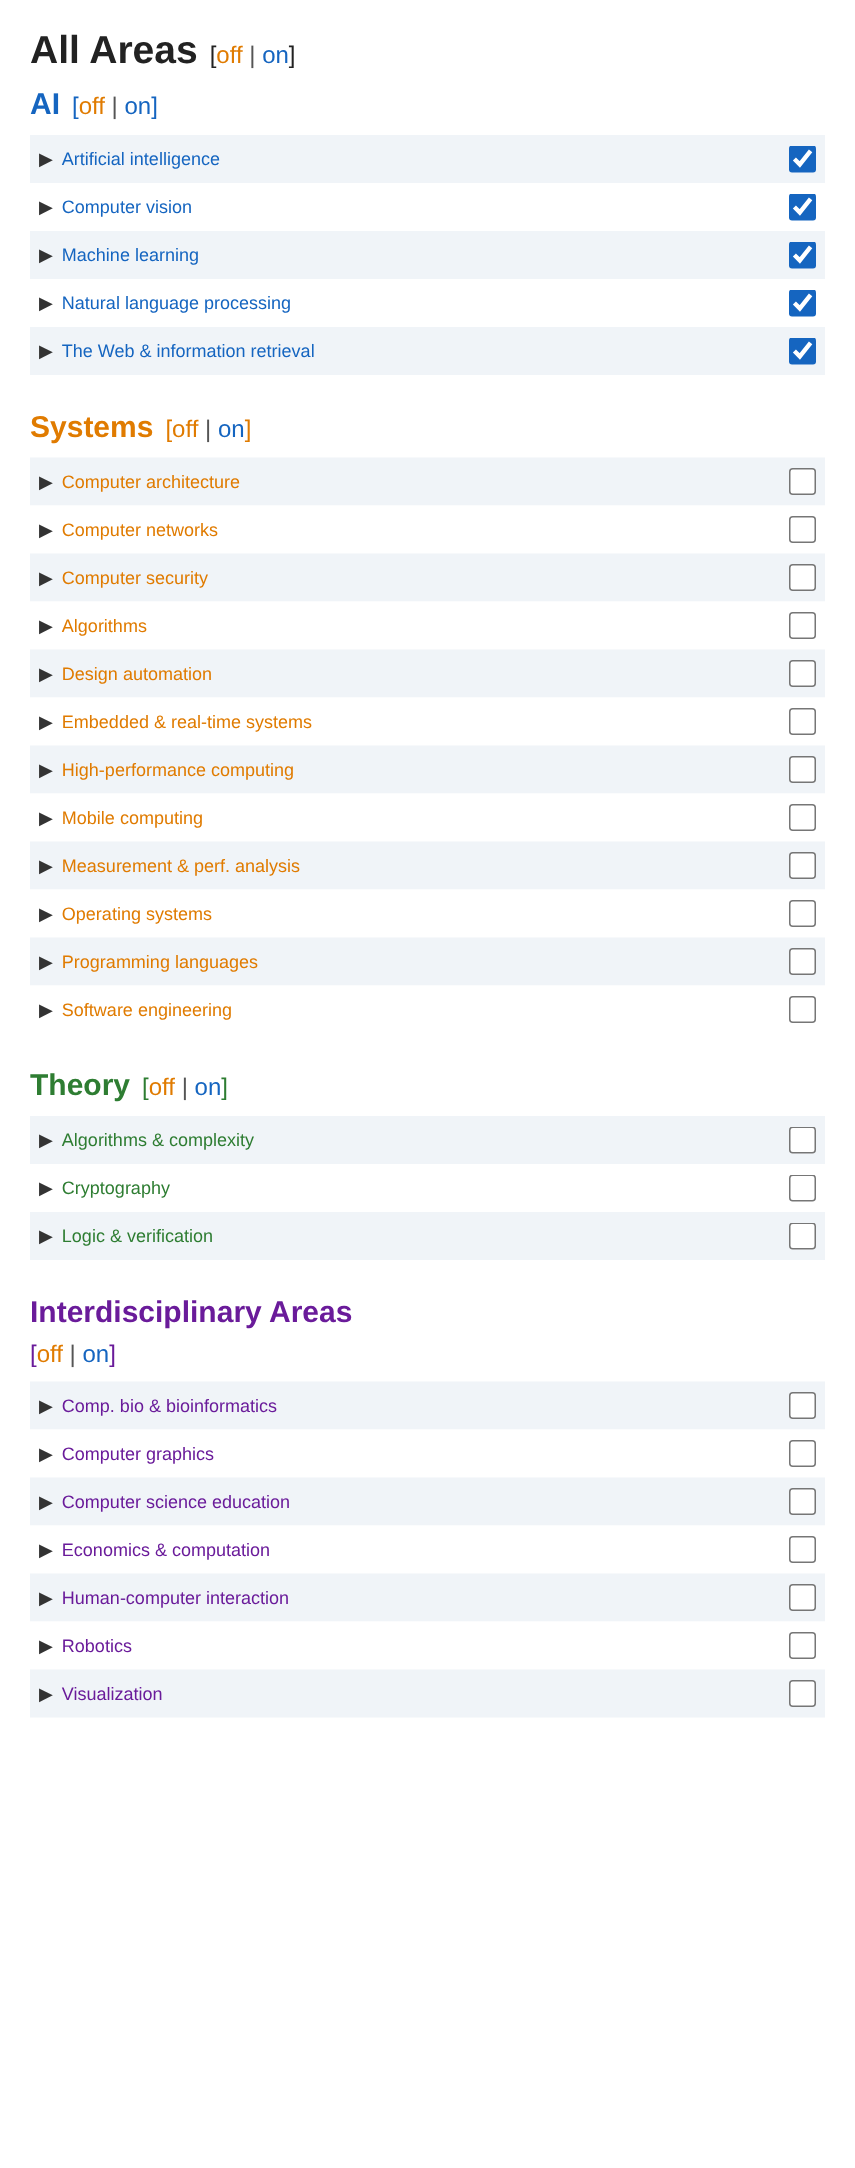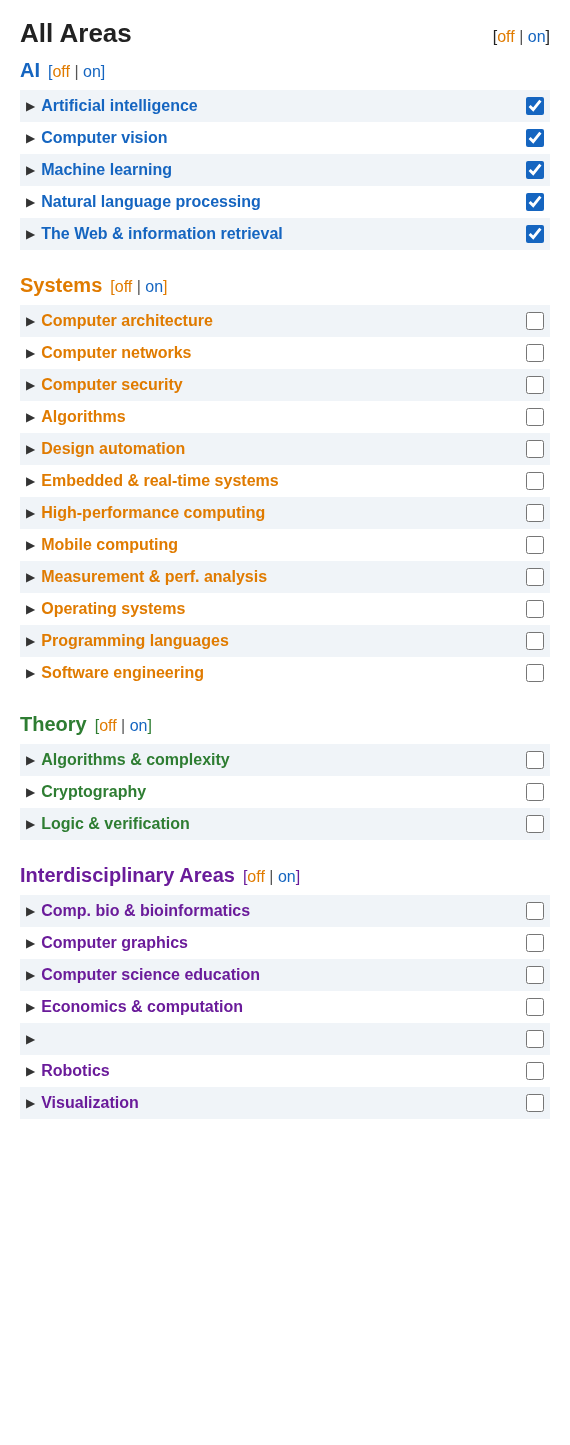--- a/index.html
+++ b/index.html
@@ -13,21 +13,20 @@
     }
 
     .page-title {
       font-size: 26px;
       font-weight: bold;
       color: #222;
       margin-bottom: 10px;
       display: flex;
       align-items: baseline;
       gap: 8px;
-      justify-content: space-between;
     }
 
     .toggle-group {
       font-size: 16px;
       font-weight: normal;
     }
 
     .toggle-off {
       color: #e07b00;
       text-decoration: none;
@@ -51,21 +50,21 @@
       font-weight: bold;
       margin-bottom: 8px;
       display: flex;
       align-items: baseline;
       gap: 8px;
     }
 
     .section-header.ai { color: #1565c0; }
     .section-header.systems { color: #e07b00; }
     .section-header.theory { color: #2e7d32; text-align: center; }
-    .section-header.interdisciplinary { color: #6a1b9a; }
+    .section-header.interdisciplinary { color: #6a1b9a; flex-direction: column; }
 
     .item-list {
       width: 100%;
     }
 
     .item-row {
       display: flex;
       align-items: center;
       justify-content: space-between;
       padding: 4px 6px;
@@ -85,23 +84,22 @@
       gap: 6px;
       flex: 1;
     }
 
     .arrow {
       font-size: 12px;
       cursor: pointer;
     }
 
     .item-label {
-      font-size: 16px;
-      cursor: pointer;
-      font-weight: bold;
+      font-size: 12px;
+      cursor: pointer;
     }
 
     .item-label.ai { color: #1565c0; }
     .item-label.systems { color: #e07b00; }
     .item-label.theory { color: #2e7d32; }
     .item-label.interdisciplinary { color: #6a1b9a; }
 
     .item-checkbox {
       width: 18px;
       height: 18px;
@@ -335,20 +333,21 @@
         <div class="item-row">
           <div class="item-left">
             <span class="arrow">▶</span>
             <span class="item-label interdisciplinary">Economics &amp; computation</span>
           </div>
           <input type="checkbox" class="item-checkbox" style="">
         </div>
         <div class="item-row">
           <div class="item-left">
             <span class="arrow">▶</span>
+            <span class="item-label interdisciplinary">Human-computer interaction</span>
           </div>
           <input type="checkbox" class="item-checkbox" style="">
         </div>
         <div class="item-row">
           <div class="item-left">
             <span class="arrow">▶</span>
             <span class="item-label interdisciplinary">Robotics</span>
           </div>
           <input type="checkbox" class="item-checkbox" style="">
         </div>

